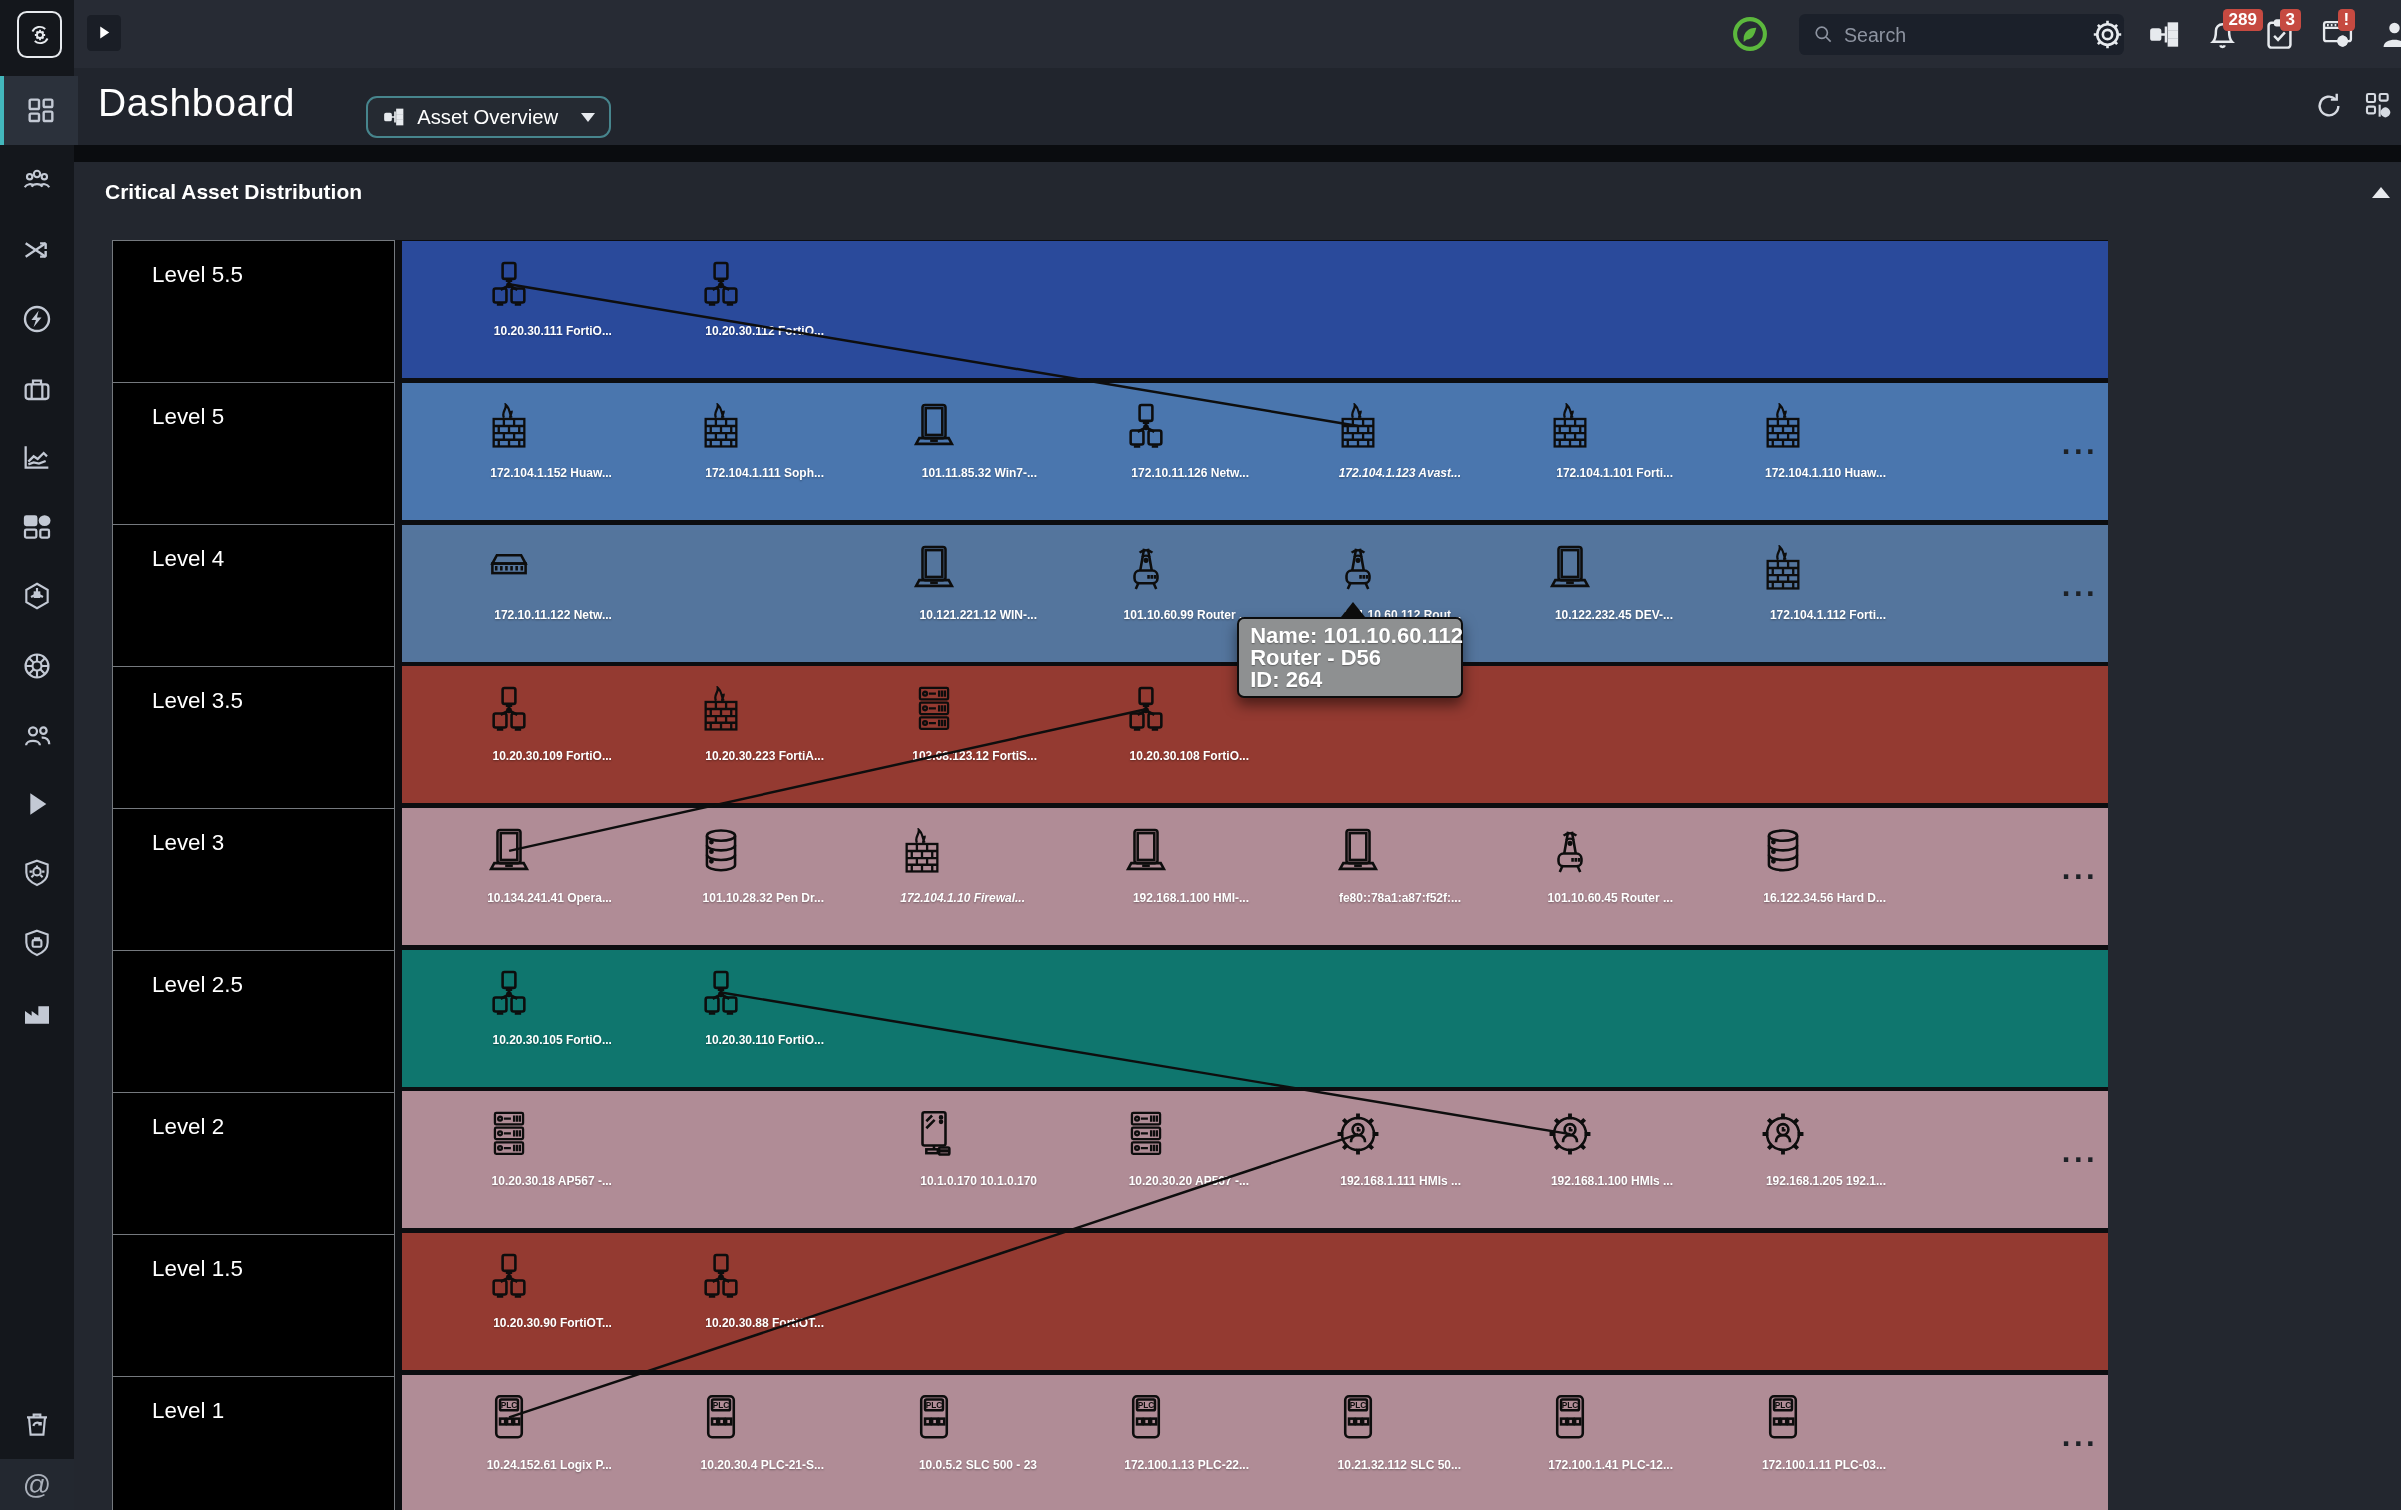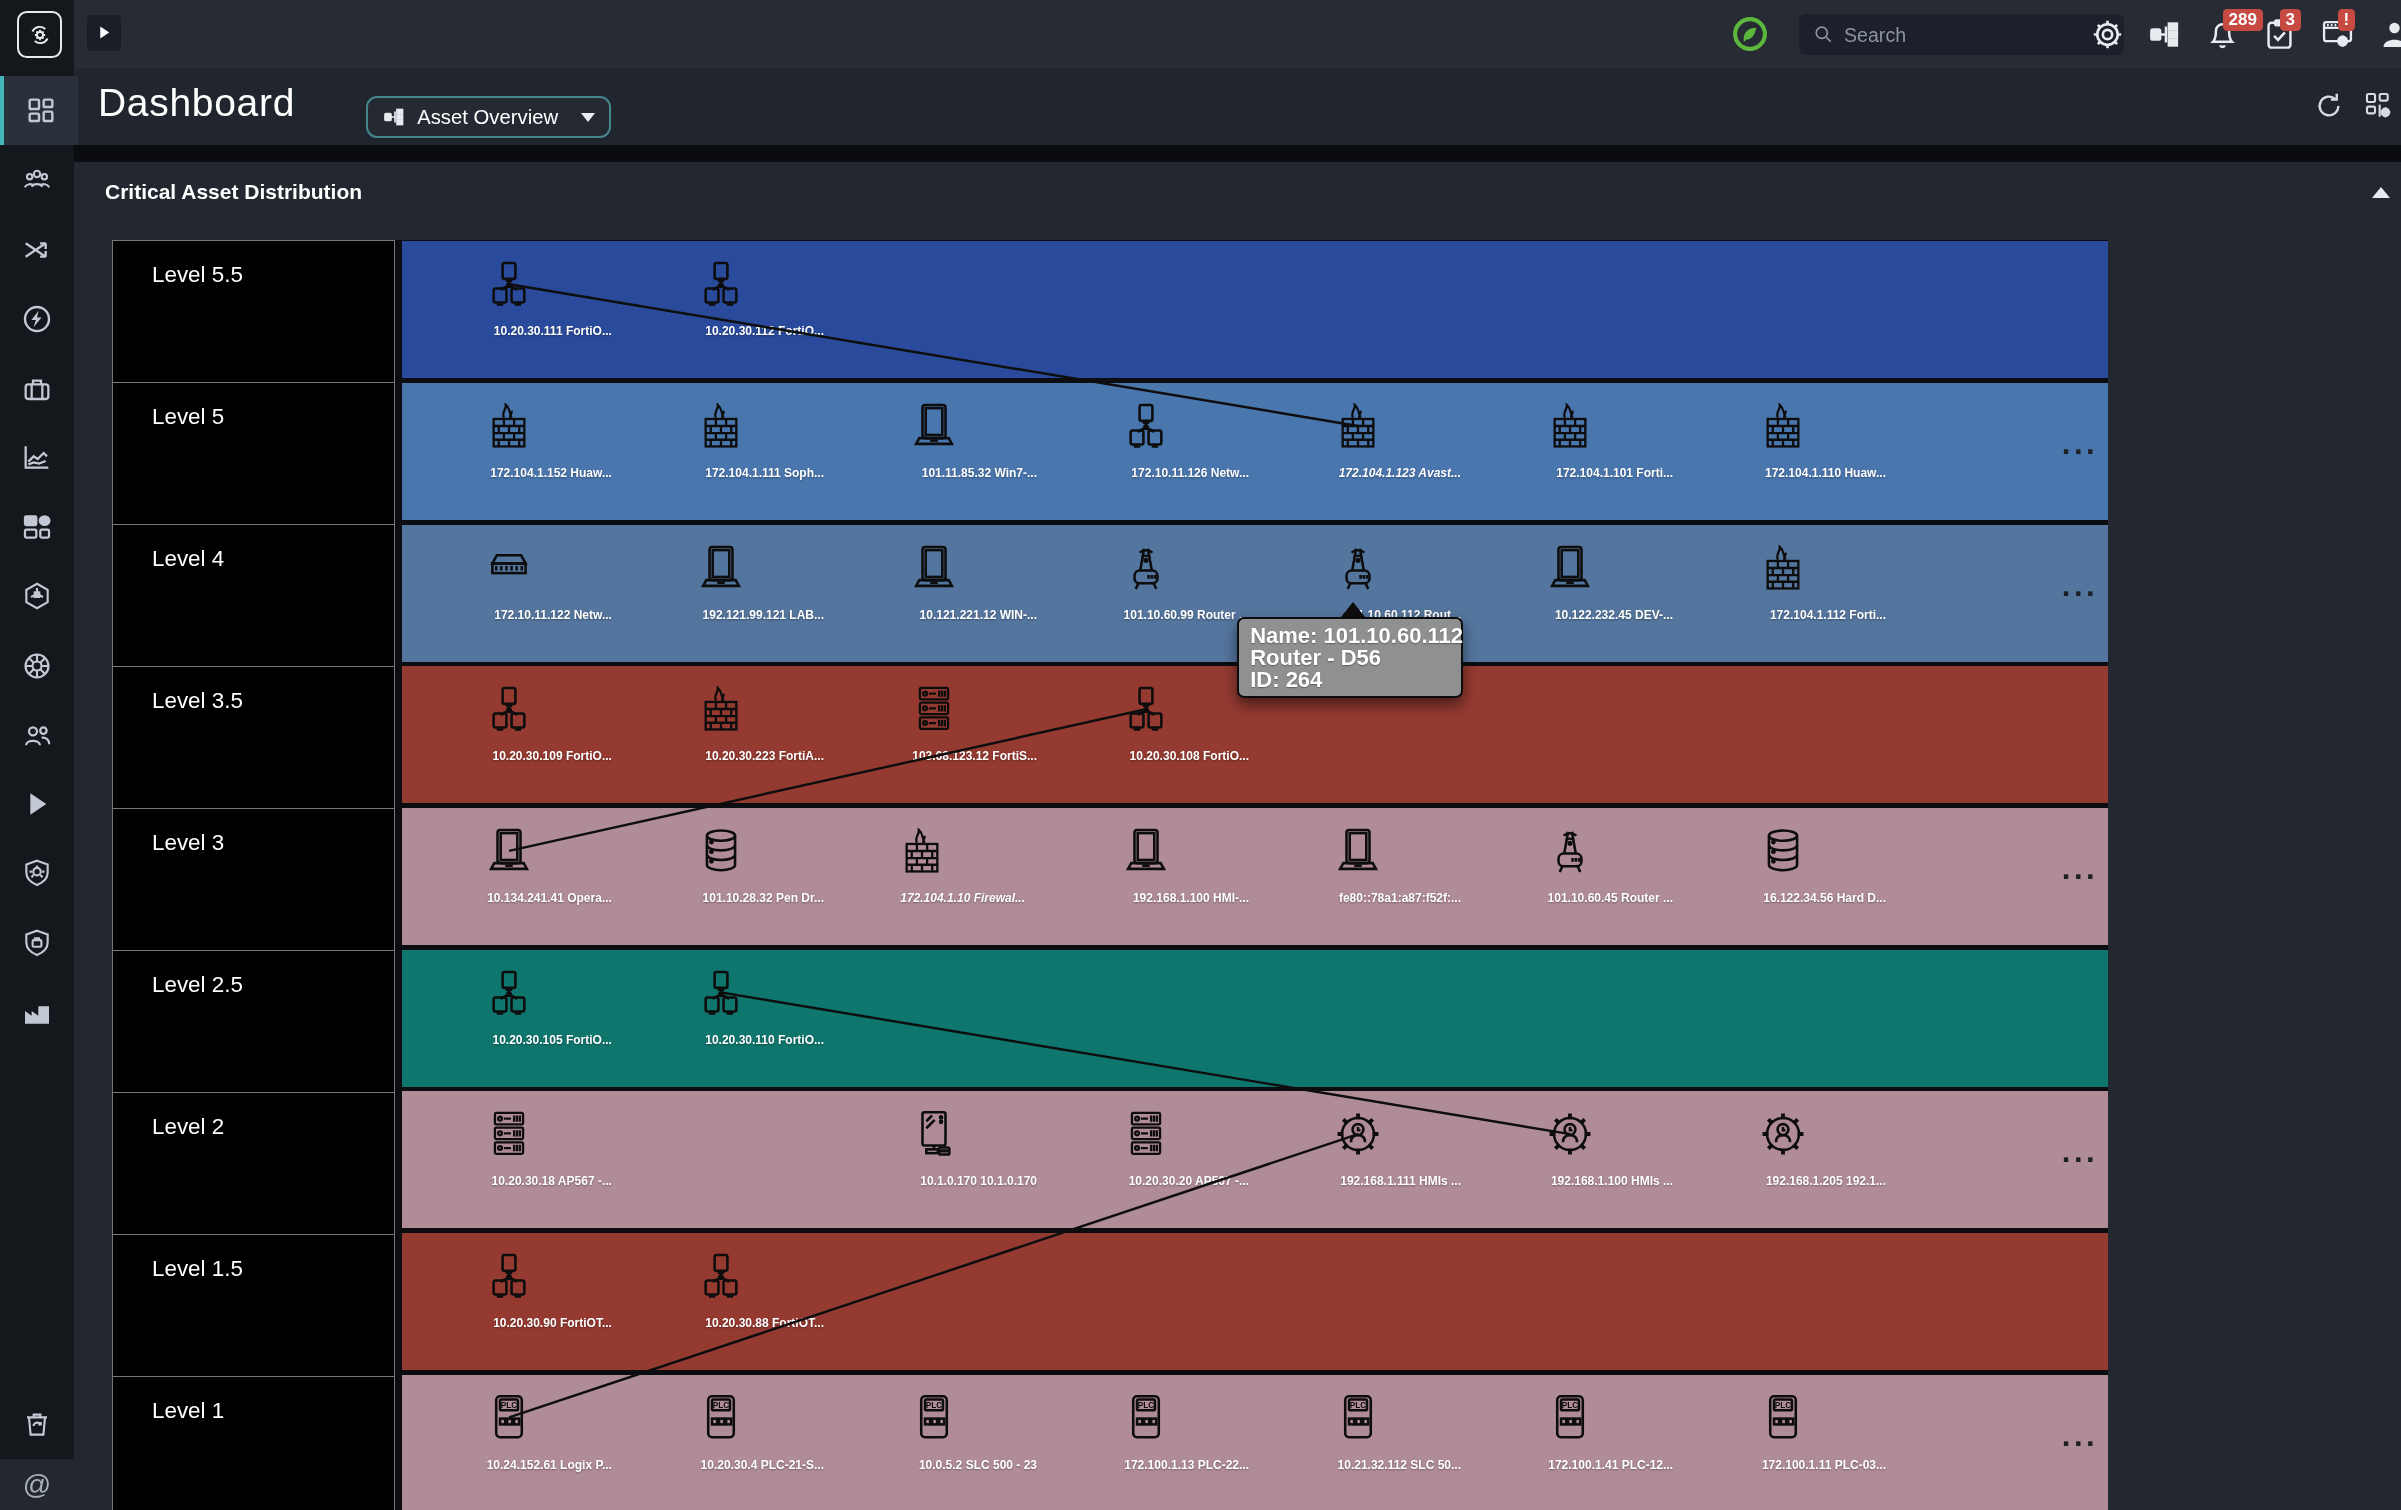--- a/index.html
+++ b/index.html
@@ -577,26 +577,20 @@
         </div>
         <div class="more">...</div>
       </div>
       <div class="band" style="top: 525px; background: rgb(84, 117, 157);">
         <div class="node" style="left: 4.9px;">
           <svg viewBox="0 0 66 66" width="46" height="46">
             <use href="#n-switch" xlink:href="#n-switch"></use>
           </svg>
           <div class="nlabel">172.10.11.122 Netw...</div>
         </div>
-        <div class="node" style="left: 217px;">
-          <svg viewBox="0 0 66 66" width="46" height="46">
-            <use href="#n-laptop" xlink:href="#n-laptop"></use>
-          </svg>
-          <div class="nlabel">192.121.99.121 LAB...</div>
-        </div>
         <div class="node" style="left: 430px;">
           <svg viewBox="0 0 66 66" width="46" height="46">
             <use href="#n-laptop" xlink:href="#n-laptop"></use>
           </svg>
           <div class="nlabel">10.121.221.12 WIN-...</div>
         </div>
         <div class="node" style="left: 642px;">
           <svg viewBox="0 0 66 66" width="46" height="46">
             <use href="#n-router" xlink:href="#n-router"></use>
           </svg>

